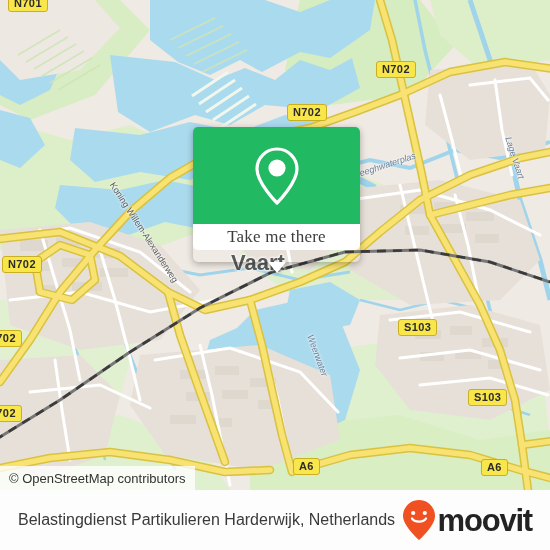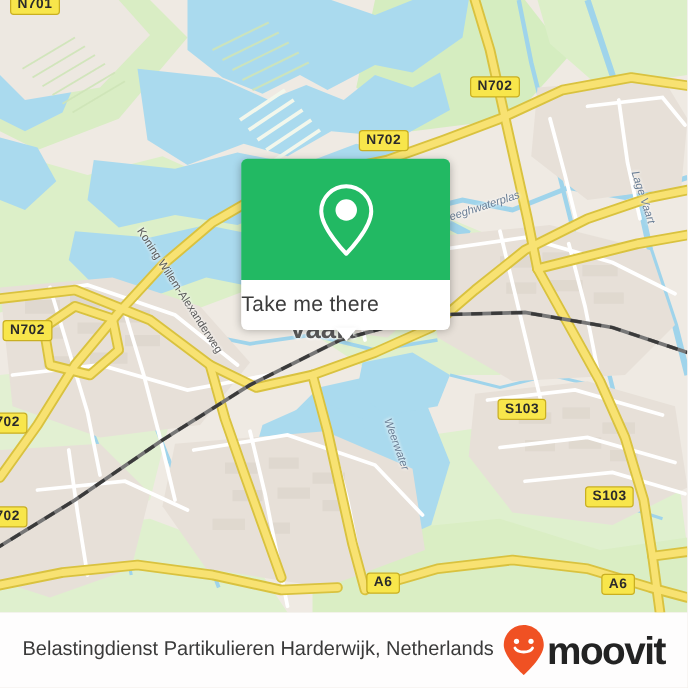--- a/index.html
+++ b/index.html
@@ -24,22 +24,22 @@
               white-space:nowrap;text-shadow:0 0 3px #fff,0 0 3px #fff;}
   .streetlabel{position:absolute;color:#5b5b5b;font-size:9px;white-space:nowrap;
                text-shadow:0 0 3px #fff,0 0 3px #fff;}
 
   
   #callout{position:absolute;left:193px;top:127px;width:167px;height:135px;
            border-radius:5px;overflow:visible;
            box-shadow:0 2px 7px rgba(0,0,0,.30);}
   #callout-top{height:97px;background:#22B963;border-radius:5px 5px 0 0;
                display:flex;align-items:center;justify-content:center;}
-  #callout-bottom{height:40px;background:#fff;border-radius:0 0 5px 5px;
-                  display:flex;align-items:center;justify-content:flex-start;}
+  #callout-bottom{height:26px;background:#fff;border-radius:0 0 5px 5px;
+                  display:flex;align-items:center;justify-content:center;font-family:Liberation Serif, serif;}
   #take-me-there{font-size:17px;color:#3c3c3c;letter-spacing:.2px;}
   #callout-tail{position:absolute;left:50%;top:135px;margin-left:-9px;width:0;height:0;
                 border-left:9px solid transparent;border-right:9px solid transparent;
                 border-top:11px solid #fff;
                 filter:drop-shadow(0 2px 2px rgba(0,0,0,.18));}
 
   
   #attribution{position:absolute;left:0;top:466px;height:24px;
                background:rgba(255,255,255,.78);
                display:flex;align-items:center;padding:0 9px 0 9px;
@@ -272,20 +272,23 @@
                    C46 13 37 4 26 4 Z" fill="none" stroke="#ffffff" stroke-width="3.2" stroke-linejoin="round"></path>
           <circle cx="26" cy="23" r="8.6" fill="#ffffff"></circle>
         </svg>
       </div>
       <div id="callout-bottom">
         <span id="take-me-there">Take me there</span>
       </div>
       <div id="callout-tail"></div>
     </div>
 
+    <div id="attribution">
+      <span>© OpenStreetMap contributors</span>
+    </div>
   </div>
 
   <div id="footer">
     <div id="footer-title">Belastingdienst Partikulieren Harderwijk, Netherlands</div>
     <div id="moovit-logo">
       <svg width="34" height="42" viewBox="0 0 34 42">
         <path d="M17 1 C8.2 1 1 8.2 1 17 C1 27 17 41 17 41 C17 41 33 27 33 17
                  C33 8.2 25.8 1 17 1 Z" fill="#F05123"></path>
         <circle cx="11.2" cy="14" r="2.1" fill="#ffffff"></circle>
         <circle cx="22.8" cy="14" r="2.1" fill="#ffffff"></circle>

